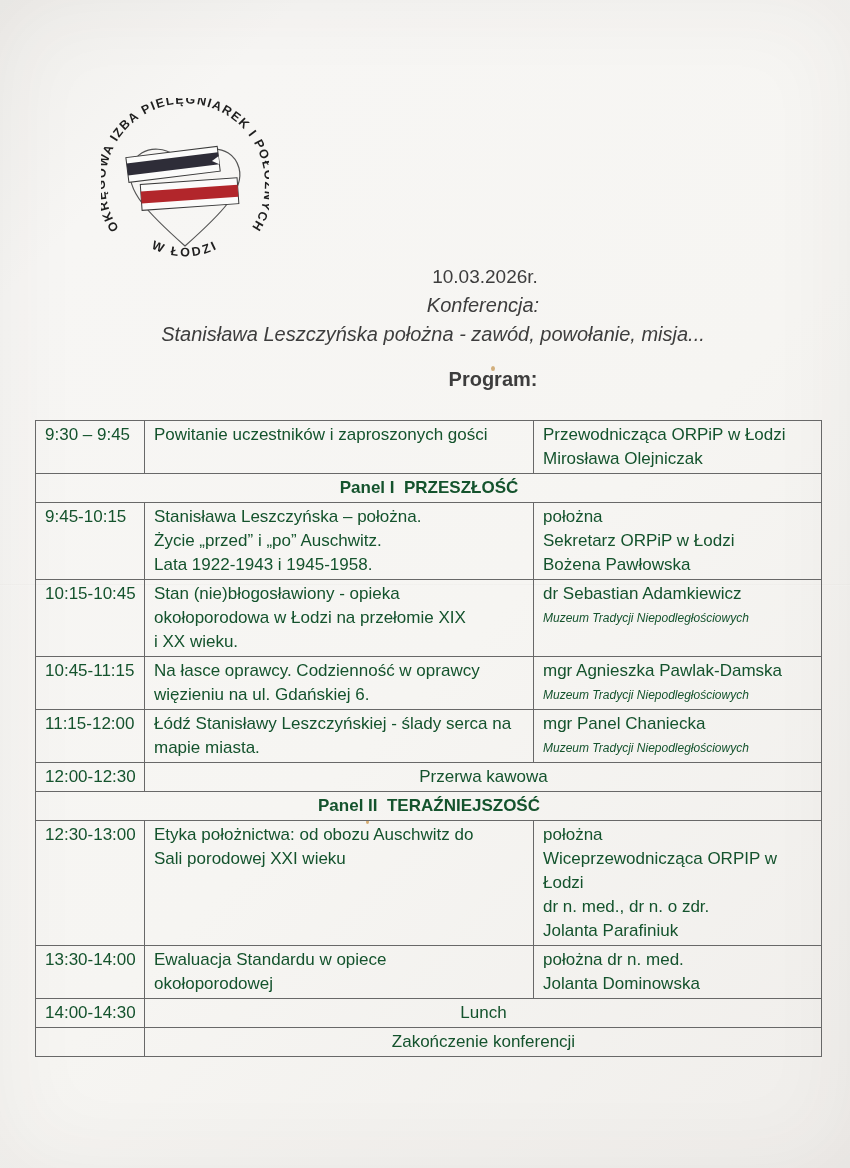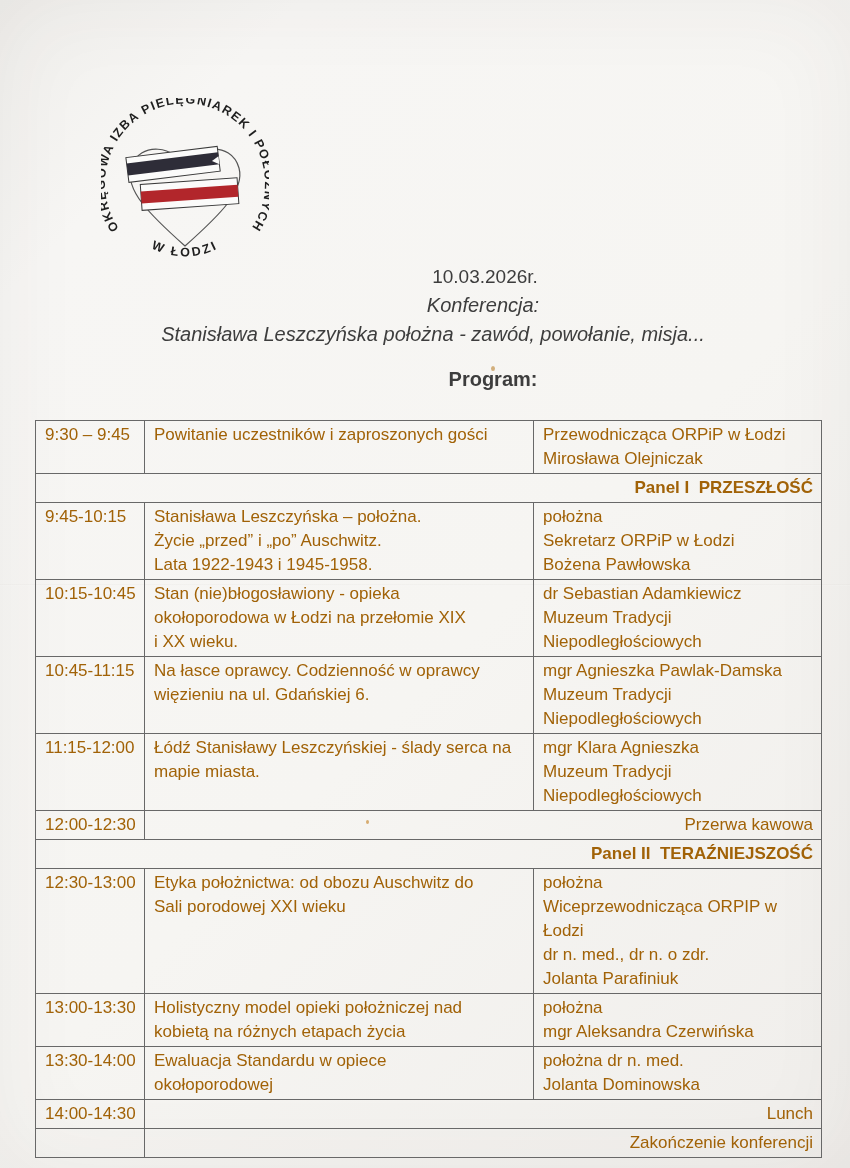--- a/index.html
+++ b/index.html
@@ -36,31 +36,31 @@
 
   
   table.program{
     position:absolute;left:35px;top:420px;width:786px;
     border-collapse:collapse;table-layout:fixed;
   }
   table.program td{
     border:1px solid #686868;
     vertical-align:top;
     padding:2px 8px 2px 9px;
-    font-size:17px;line-height:24px;color:#a16207;
+    font-size:17px;line-height:24px;color:#14532d;
     overflow:hidden;
   }
   td.time-cell{padding-left:8px;}
   td.panel-cell{
-    text-align:right;font-weight:bold;
+    text-align:center;font-weight:bold;
     line-height:20px;padding:2px 4px;white-space:pre-wrap;
   }
-  td.span-cell{text-align:right;line-height:22px;padding:2px 4px;}
+  td.span-cell{text-align:center;line-height:22px;padding:2px 4px;}
   .sp-line,.tp-line{display:block;}
-  .it{font-size:17px;}
+  .it{font-style:italic;font-size:12px;}
 </style>
 </head>
 <body>
 
 <div class="paper-vignette"></div>
 <div class="crease" style="top:584px"></div>
 <div class="speck speck-1"></div>
 <div class="speck speck-2"></div>
 
 <svg class="logo" viewBox="-84 -86 168 172" aria-hidden="true">
@@ -151,21 +151,21 @@
           <span class="sp-line it">Muzeum Tradycji Niepodległościowych</span>
         </td>
       </tr>
       <tr>
         <td class="time-cell">11:15-12:00</td>
         <td class="topic-cell">
           <span class="tp-line">Łódź Stanisławy Leszczyńskiej - ślady serca na</span>
           <span class="tp-line">mapie miasta.</span>
         </td>
         <td class="speaker-cell">
-          <span class="sp-line">mgr Klara Agnieszka</span>
+          <span class="sp-line">mgr Panel Chaniecka</span>
           <span class="sp-line it">Muzeum Tradycji Niepodległościowych</span>
         </td>
       </tr>
       <tr>
         <td class="time-cell">12:00-12:30</td>
         <td class="span-cell" colspan="2">Przerwa kawowa</td>
       </tr>
       <tr>
         <td class="panel-cell" colspan="3">Panel II  TERAŹNIEJSZOŚĆ</td>
       </tr>
@@ -176,31 +176,20 @@
           <span class="tp-line">Sali porodowej XXI wieku</span>
         </td>
         <td class="speaker-cell">
           <span class="sp-line">położna</span>
           <span class="sp-line">Wiceprzewodnicząca ORPIP w Łodzi</span>
           <span class="sp-line">dr n. med., dr n. o zdr.</span>
           <span class="sp-line">Jolanta Parafiniuk</span>
         </td>
       </tr>
       <tr>
-        <td class="time-cell">13:00-13:30</td>
-        <td class="topic-cell">
-          <span class="tp-line">Holistyczny model opieki położniczej nad</span>
-          <span class="tp-line">kobietą na różnych etapach życia</span>
-        </td>
-        <td class="speaker-cell">
-          <span class="sp-line">położna</span>
-          <span class="sp-line">mgr Aleksandra Czerwińska</span>
-        </td>
-      </tr>
-      <tr>
         <td class="time-cell">13:30-14:00</td>
         <td class="topic-cell">
           <span class="tp-line">Ewaluacja Standardu w opiece</span>
           <span class="tp-line">okołoporodowej</span>
         </td>
         <td class="speaker-cell">
           <span class="sp-line">położna dr n. med.</span>
           <span class="sp-line">Jolanta Dominowska</span>
         </td>
       </tr>

